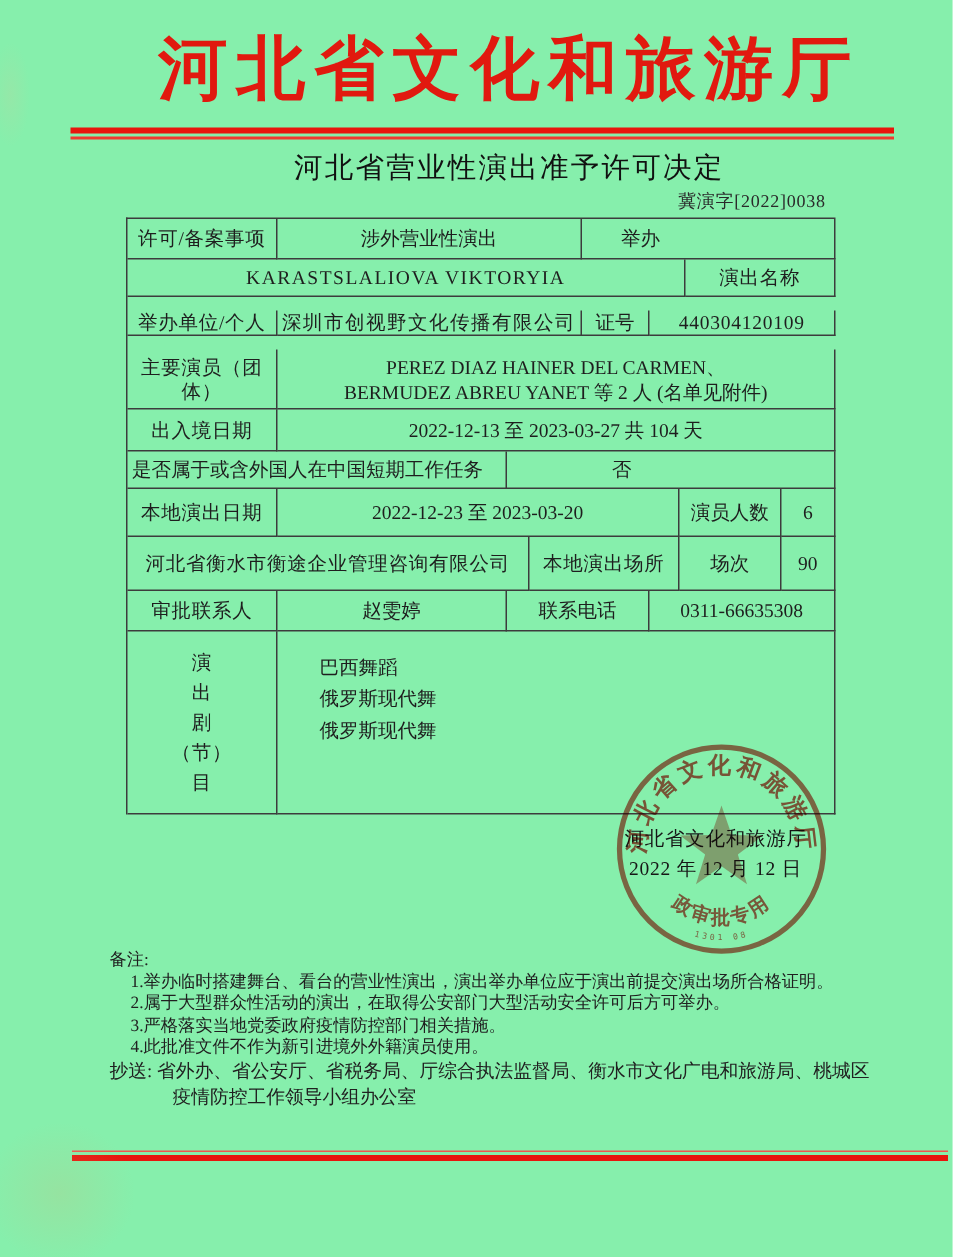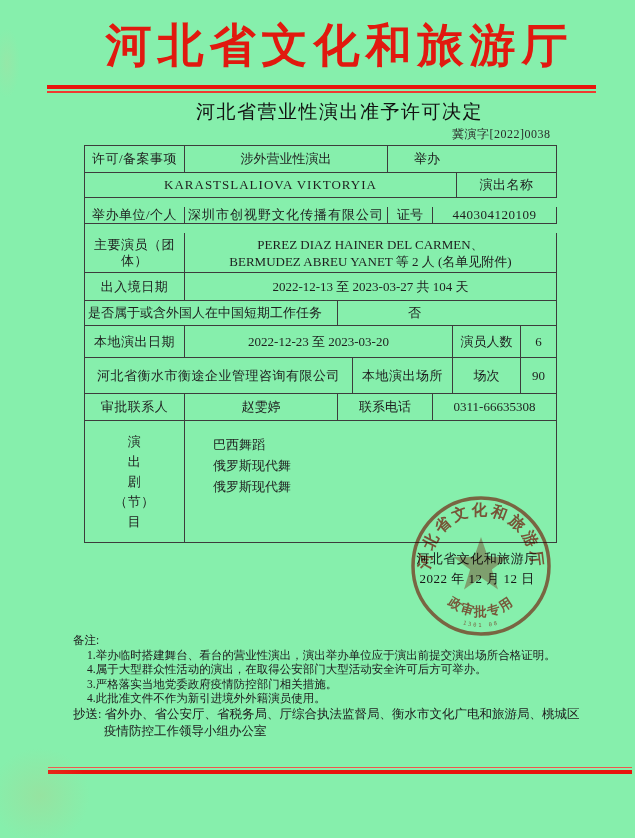--- a/index.html
+++ b/index.html
@@ -51,21 +51,21 @@
   
   .signature{
     position:absolute;left:412px;top:549px;width:130px;text-align:center;
     font-size:13px;line-height:20px;color:#161616;letter-spacing:.5px;
   }
   .seal{position:absolute;left:404px;top:494px;width:154px;height:150px;mix-blend-mode:multiply;pointer-events:none;}
   
   .notes{position:absolute;left:73px;top:617px;width:525px;font-size:11.5px;line-height:14.5px;color:#202020;margin-top:16px;}
   .notes .item{margin-left:14px;white-space:nowrap;}
   .cc{position:absolute;left:73px;top:706px;width:525px;font-size:12.5px;line-height:17px;color:#202020;}
-  .cc .line2{margin-left:31px;}
+  .cc .line2{margin-left:42px;}
   .rule-bottom{position:absolute;top:767px;left:48px;width:584px;}
   .rule-bottom .thin{height:1.2px;background:#f0564d;}
   .rule-bottom .thick{height:4px;background:#e8150d;margin-top:2px;}
   
   .smudge-bl{
     position:absolute;left:-10px;top:748px;width:100px;height:95px;
     background:radial-gradient(closest-side,rgba(205,185,120,.22),rgba(205,185,120,0));
   }
   .smudge-tl{
     position:absolute;left:-6px;top:28px;width:26px;height:70px;
@@ -187,21 +187,21 @@
       </text>
       <text font-size="5.5" fill="rgba(219,46,34,0.8)" letter-spacing="2" font-family="DejaVu Sans Mono, monospace">
         <textPath href="#arcCode" startOffset="50%" text-anchor="middle">1301          08</textPath>
       </text>
     </g>
   </svg>
 
   <div class="notes">
     <div>备注:</div>
     <div class="item">1.举办临时搭建舞台、看台的营业性演出，演出举办单位应于演出前提交演出场所合格证明。</div>
-    <div class="item">4.属于大型群众性活动的演出，在取得公安部门大型活动安全许可后方可举办。</div>
+    <div class="item">2.属于大型群众性活动的演出，在取得公安部门大型活动安全许可后方可举办。</div>
     <div class="item">3.严格落实当地党委政府疫情防控部门相关措施。</div>
     <div class="item">4.此批准文件不作为新引进境外外籍演员使用。</div>
   </div>
 
   <div class="cc">
     <div class="line1">
       <span>抄送:</span>
       <span>省外办、省公安厅、省税务局、厅综合执法监督局、衡水市文化广电和旅游局、桃城区</span>
     </div>
     <div class="line2">疫情防控工作领导小组办公室</div>

